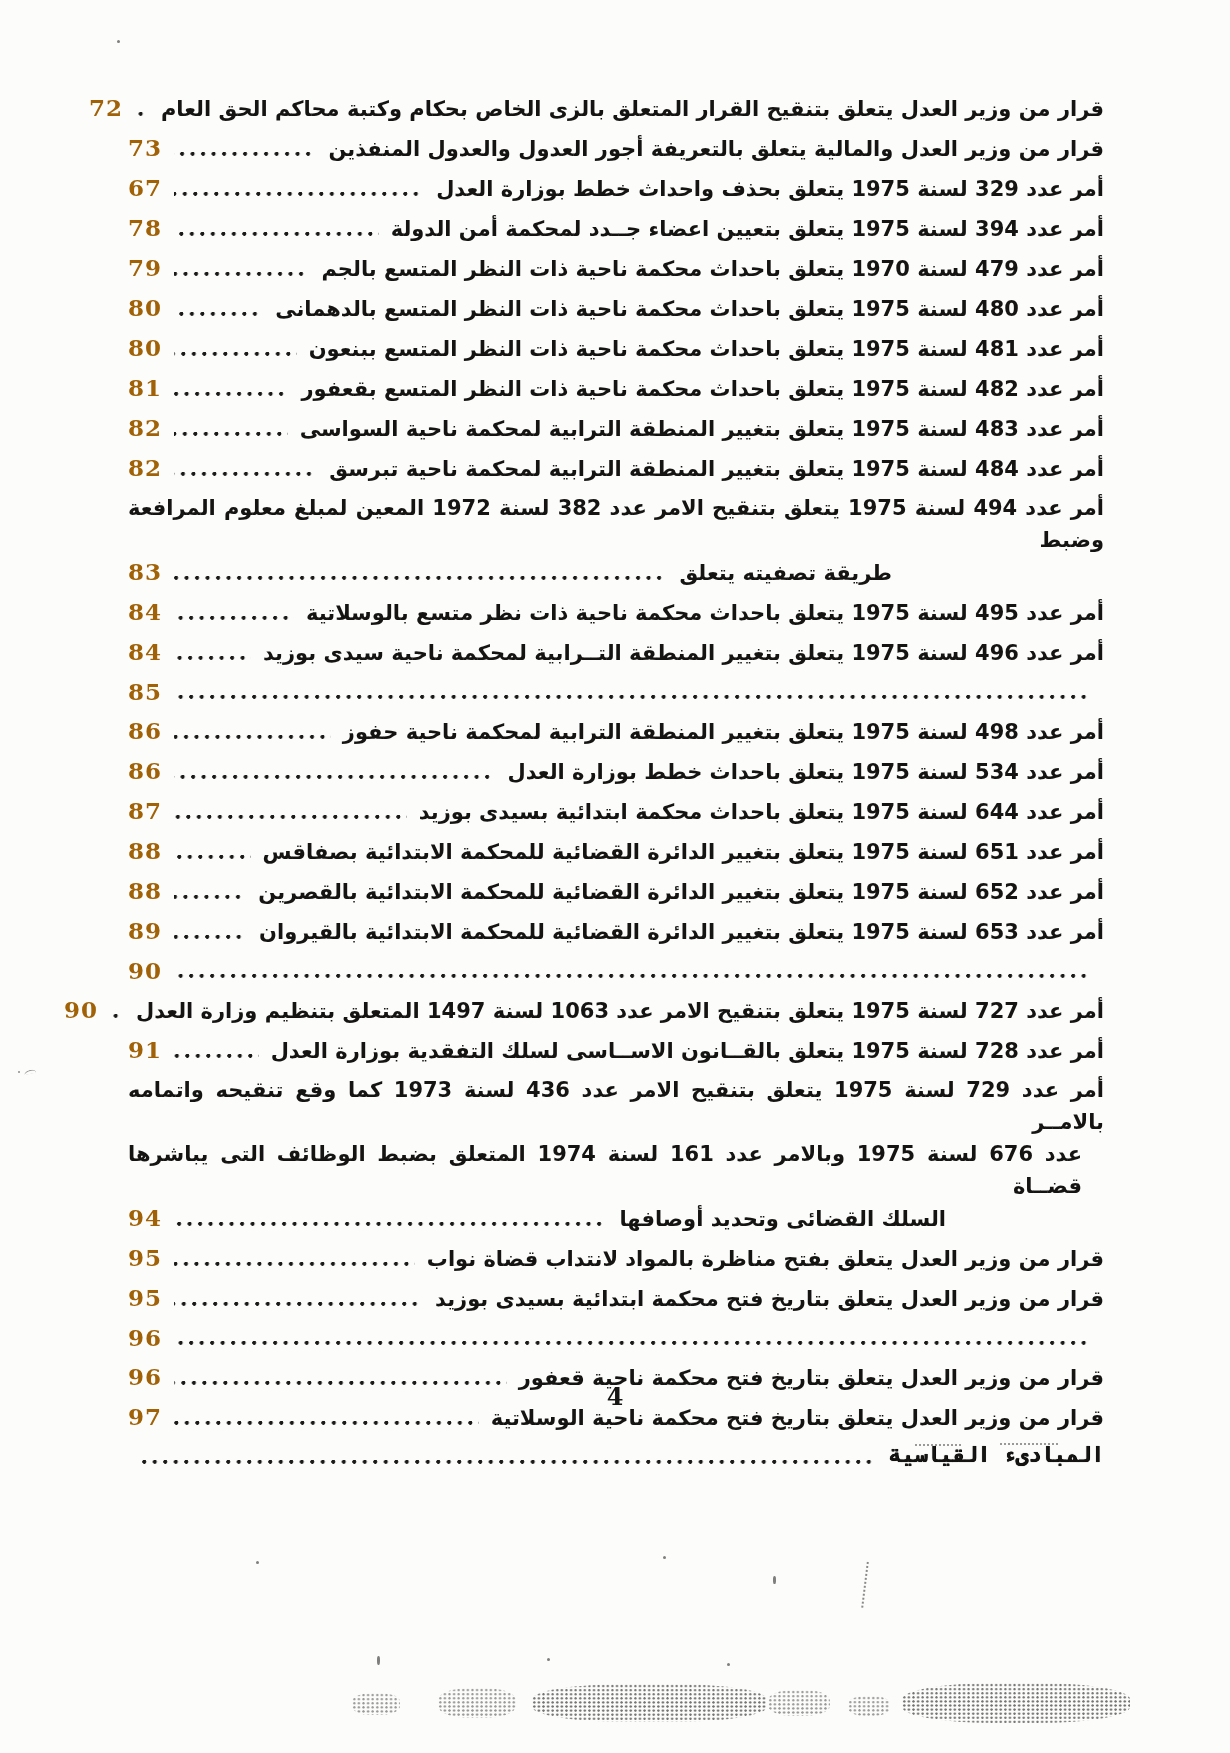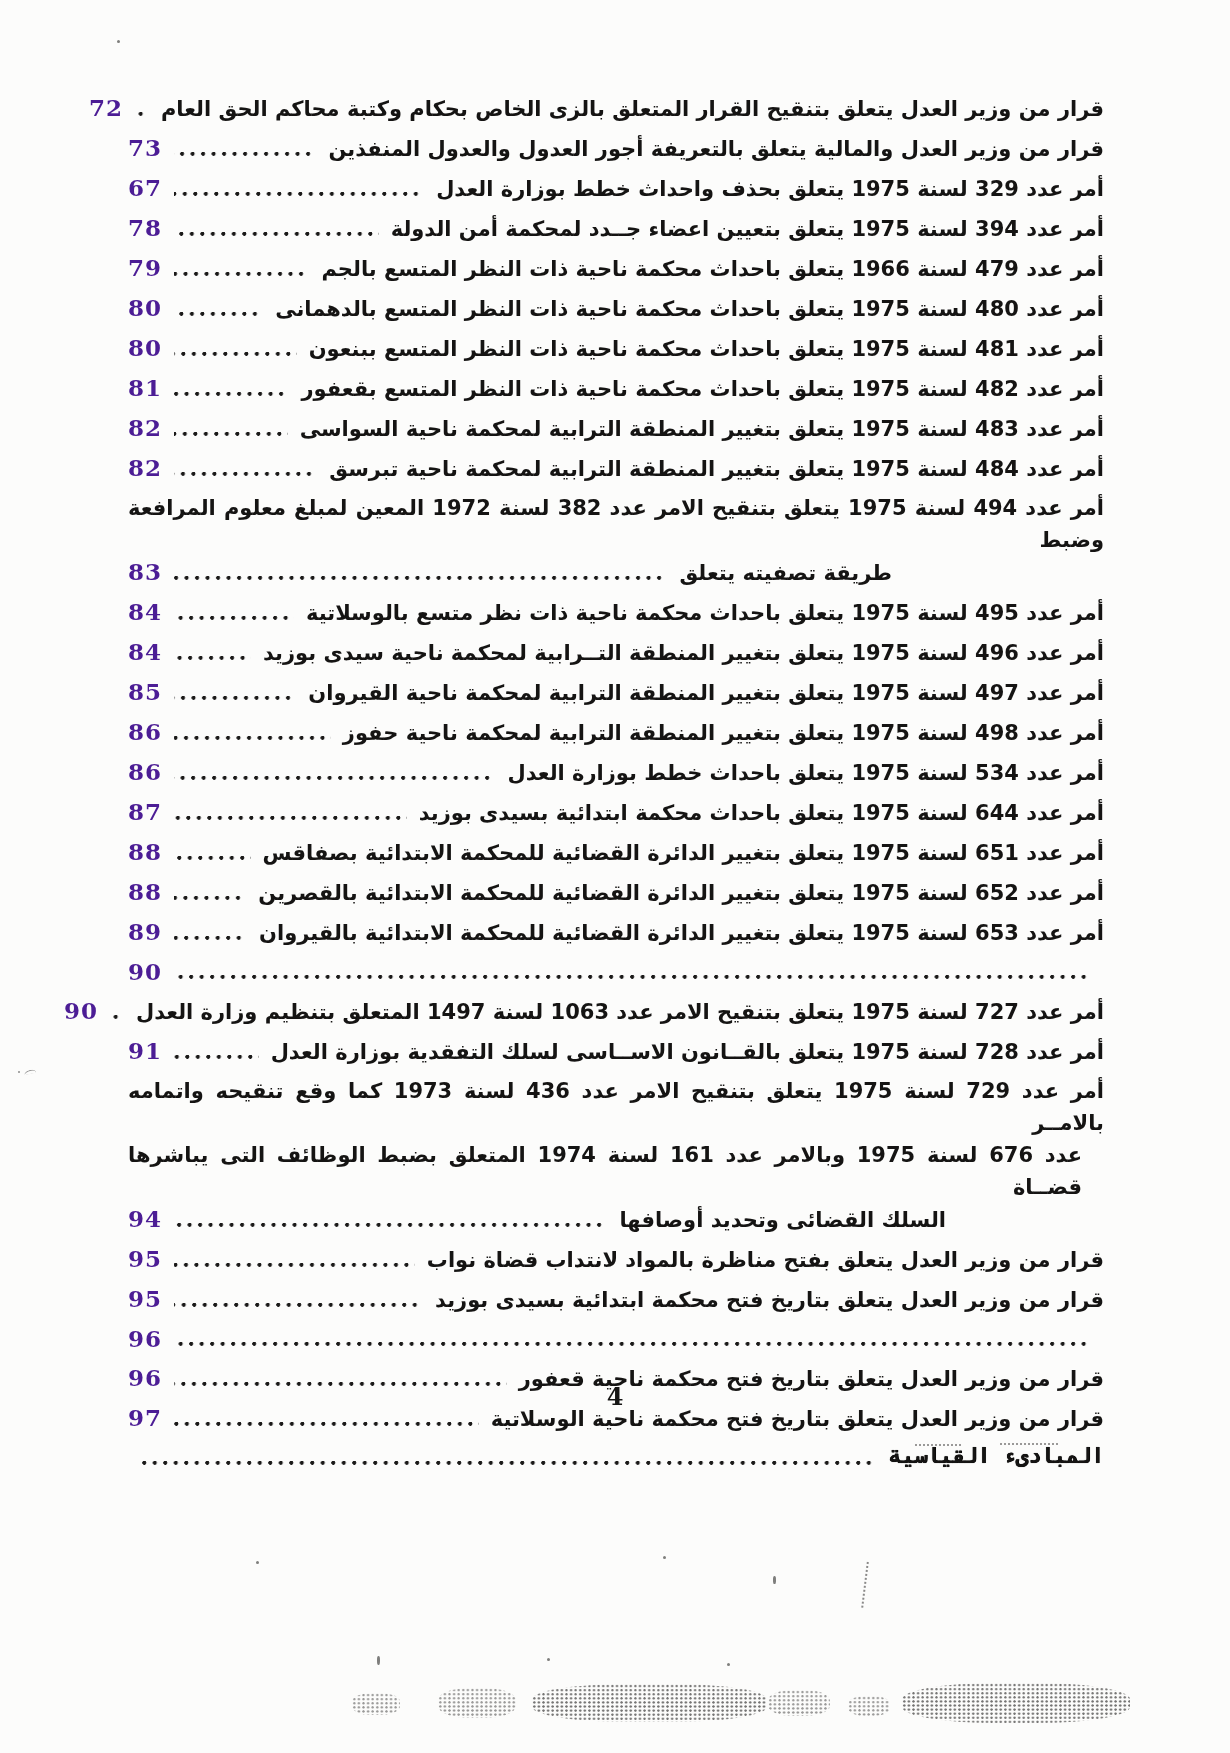--- a/index.html
+++ b/index.html
@@ -57,21 +57,21 @@
     background-repeat: repeat-x;
     background-position: right bottom;
   }
   .page {
     direction: ltr;
     min-width: 36px;
     text-align: left;
     font-family: "DejaVu Serif", serif;
     font-size: 23px;
     font-weight: 700;
-    color: #4c1d95;
+    color: #a16207;
     letter-spacing: 1px;
   }
   .page:empty { min-width: 0; }
 
   
   #entries .entry:nth-child(11) .final-row { padding-right: 212px; }
   #entries .entry:nth-child(24) .pre-line + .pre-line { padding-right: 22px; }
   #entries .entry:nth-child(24) .final-row { padding-right: 158px; }
 
   .heavy .text,
@@ -180,21 +180,21 @@
       </div>
       <div class="entry">
         <div class="final-row line">
           <span class="text">أمر عدد 394 لسنة 1975 يتعلق بتعيين اعضاء جــدد لمحكمة أمن الدولة</span>
           <span class="leader"></span>
           <span class="page">78</span>
         </div>
       </div>
       <div class="entry">
         <div class="final-row line">
-          <span class="text">أمر عدد 479 لسنة 1966 يتعلق باحداث محكمة ناحية ذات النظر المتسع بالجم</span>
+          <span class="text">أمر عدد 479 لسنة 1970 يتعلق باحداث محكمة ناحية ذات النظر المتسع بالجم</span>
           <span class="leader"></span>
           <span class="page">79</span>
         </div>
       </div>
       <div class="entry">
         <div class="final-row line">
           <span class="text">أمر عدد 480 لسنة 1975 يتعلق باحداث محكمة ناحية ذات النظر المتسع بالدهمانى</span>
           <span class="leader"></span>
           <span class="page">80</span>
         </div>
@@ -244,21 +244,20 @@
       </div>
       <div class="entry">
         <div class="final-row line">
           <span class="text">أمر عدد 496 لسنة 1975 يتعلق بتغيير المنطقة التــرابية لمحكمة ناحية سيدى بوزيد</span>
           <span class="leader"></span>
           <span class="page">84</span>
         </div>
       </div>
       <div class="entry">
         <div class="final-row line">
-          <span class="text">أمر عدد 497 لسنة 1975 يتعلق بتغيير المنطقة الترابية لمحكمة ناحية القيروان</span>
           <span class="leader"></span>
           <span class="page">85</span>
         </div>
       </div>
       <div class="entry">
         <div class="final-row line">
           <span class="text">أمر عدد 498 لسنة 1975 يتعلق بتغيير المنطقة الترابية لمحكمة ناحية حفوز</span>
           <span class="leader"></span>
           <span class="page">86</span>
         </div>

